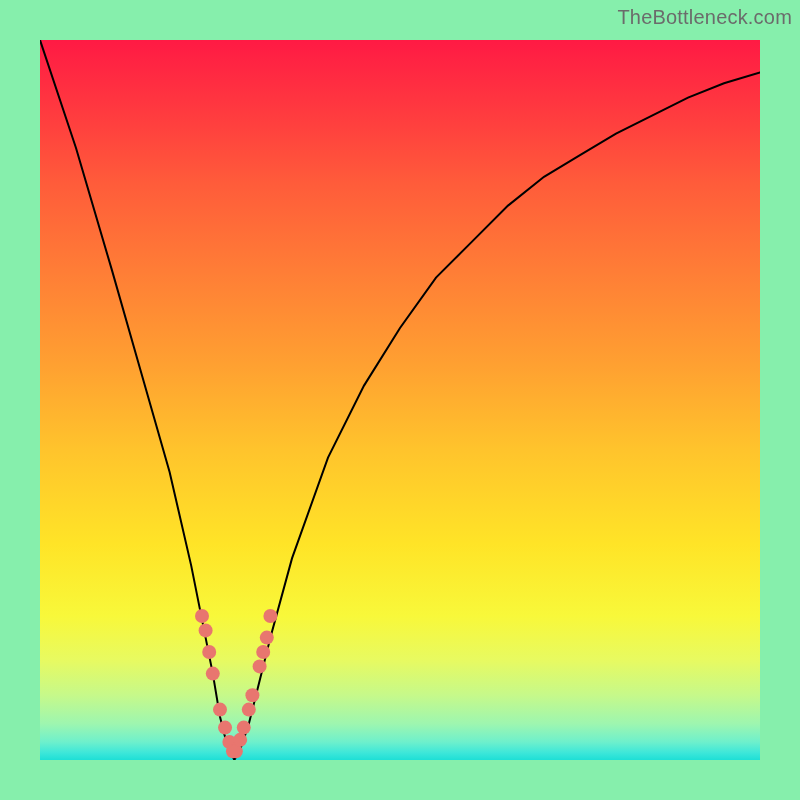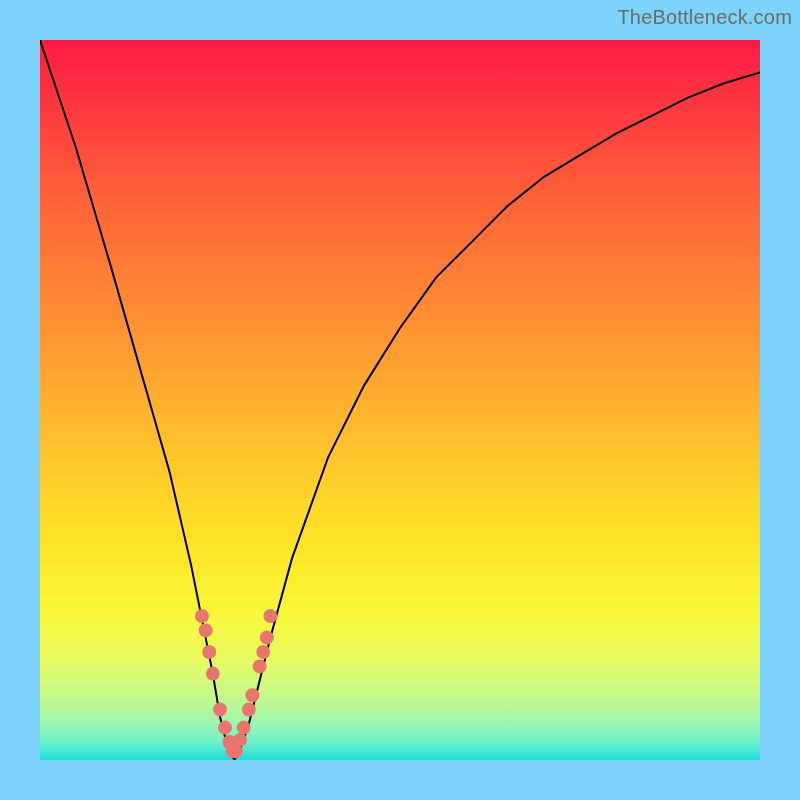--- a/index.html
+++ b/index.html
@@ -8,21 +8,21 @@
     width: 800px;
     height: 800px;
     overflow: hidden;
     background: #000;
     font-family: Arial, Helvetica, sans-serif;
   }
   .frame {
     position: absolute;
     left: 0; top: 0;
     width: 800px; height: 800px;
-    background: #7dd3fc;
+    background: #86efac;
   }
   .plot-area {
     position: absolute;
     left: 40px;
     top: 40px;
     width: 720px;
     height: 720px;
     overflow: hidden;
   }
   .gradient-bg {

